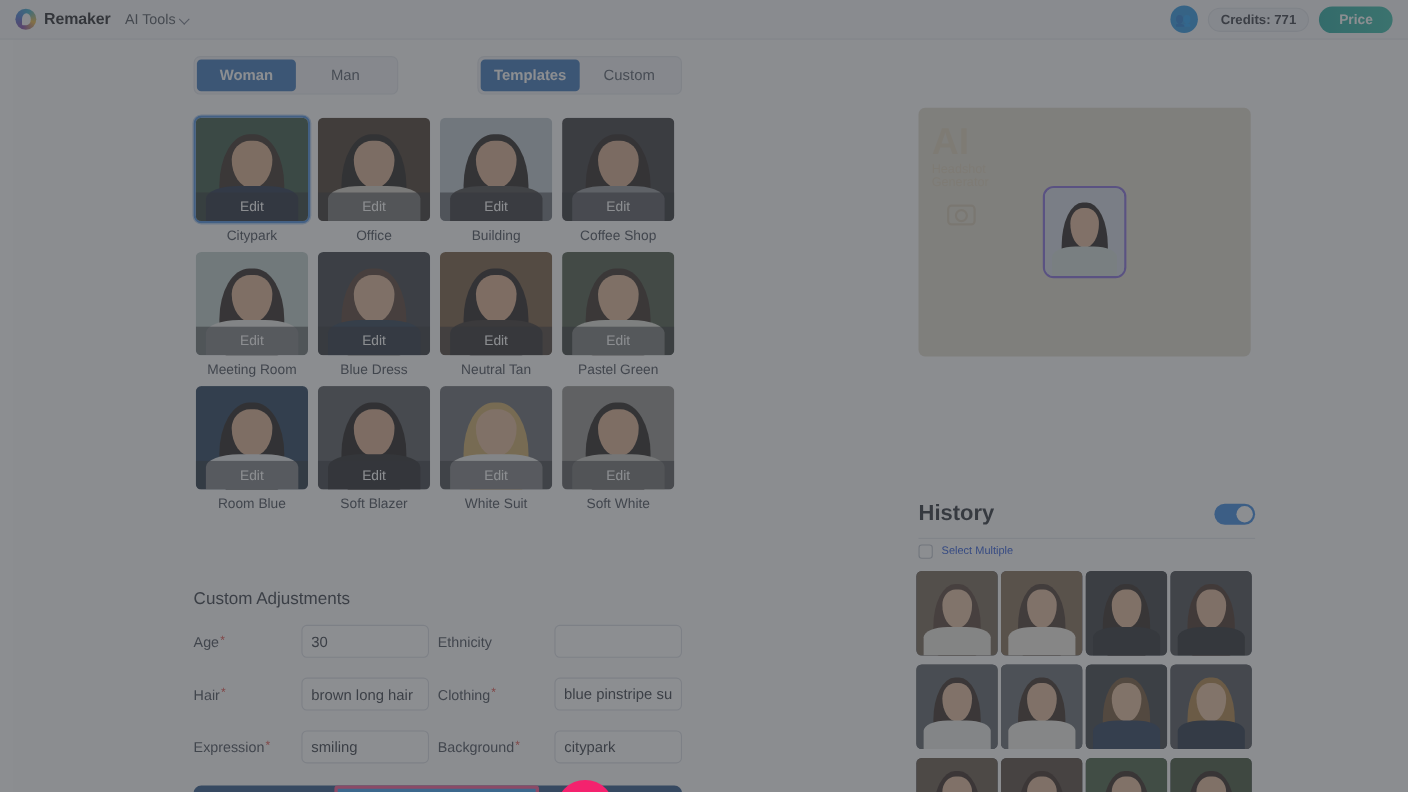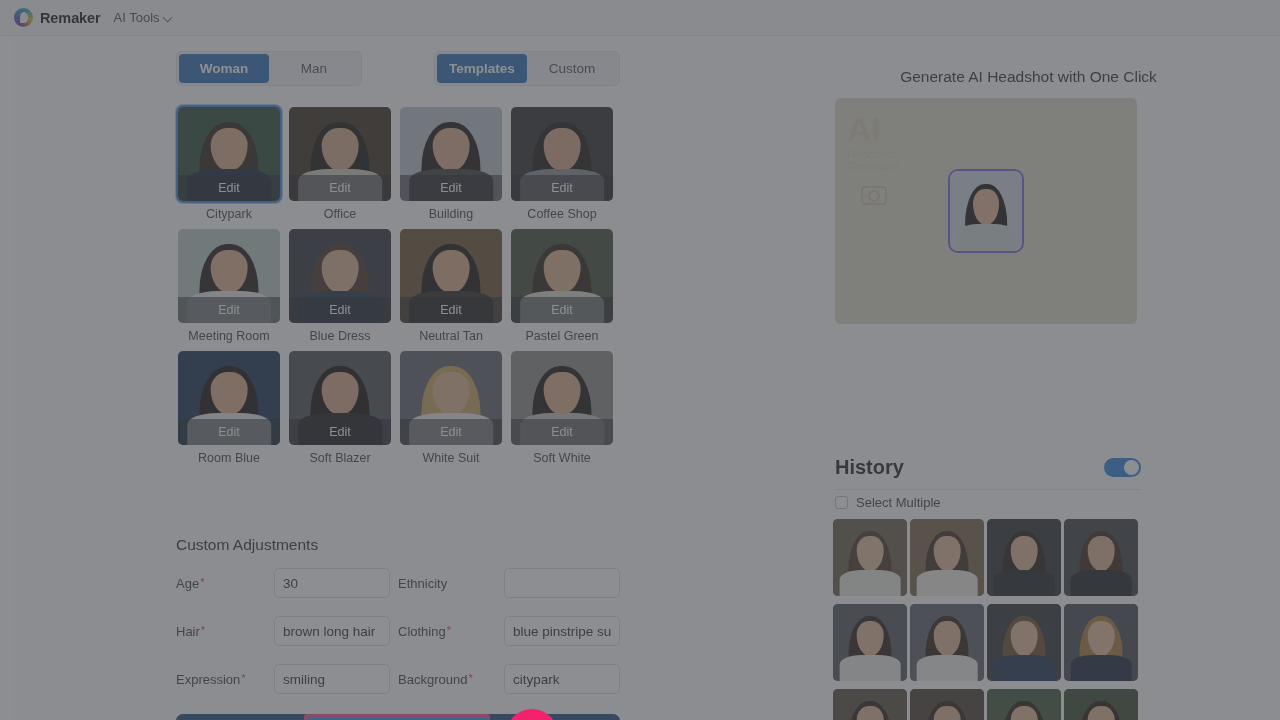--- a/index.html
+++ b/index.html
@@ -294,21 +294,21 @@
   #select-multiple {
     position: absolute; top: 459px; left: 58px;
     display: flex; align-items: center; gap: 8px;
     cursor: pointer;
   }
   #select-multiple .box {
     width: 13px; height: 13px;
     border: 1.4px solid #b9bfc9; border-radius: 3px;
     background: #fff;
   }
-  #select-multiple .lbl { font-size: 13px; color: #404040; }
+  #select-multiple .lbl { font-size: 10px; color: #1d4ed8; }
   #history-grid {
     position: absolute; top: 483px; left: 56px;
     width: 312px;
     display: grid; grid-template-columns: repeat(4, 74px);
     gap: 8px 3px;
   }
   .hist-thumb {
     width: 74px; height: 77px;
     border-radius: 5px; overflow: hidden;
     position: relative; cursor: pointer;
@@ -321,20 +321,25 @@
 <div id="page">
 
   <div id="header">
     <div class="brand">
       <span class="logo-mark"></span>
       <span class="brand-name">Remaker</span>
     </div>
     <div class="nav-item">
       <span>AI Tools</span>
       <span class="chev"></span>
+    </div>
+    <div class="hdr-right">
+      <span class="people-icon">👥</span>
+      <span class="credits-chip">Credits: 771</span>
+      <button class="price-btn">Price</button>
     </div>
   </div>
 
   <div id="workspace">
 
     <div class="toggle-row" id="gender-toggle">
       <button class="toggle-btn active">Woman</button>
       <button class="toggle-btn">Man</button>
     </div>
 
@@ -509,21 +514,20 @@
     <div id="gen-bar"></div>
     <div id="generate-button">
       
       
     </div>
     <div id="step-badge">5</div>
   </div>
 
   <div id="rightpanel">
 
-    <div id="promo-title">Generate AI Headshot with One Click</div>
 
     <div id="promo-collage">
       <div id="collage-brand">
         <div class="cb-ai">AI</div>
         <div class="cb-sub">Headshot</div>
         <div class="cb-sub">Generator</div>
       </div>
       <div id="collage-cam"></div>
       <div id="collage-focus">
         <div class="ph">

